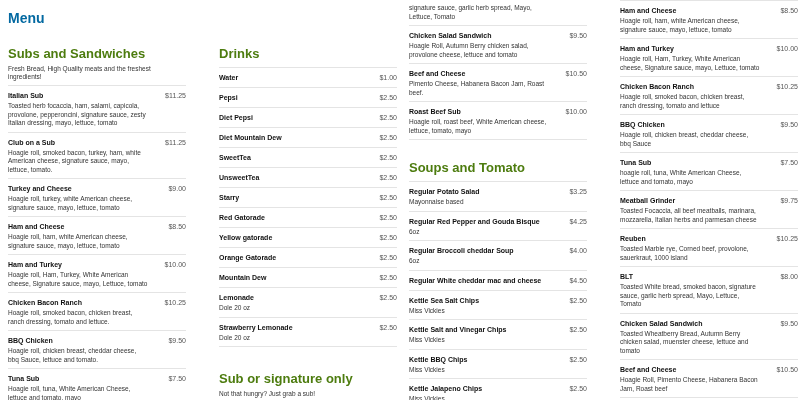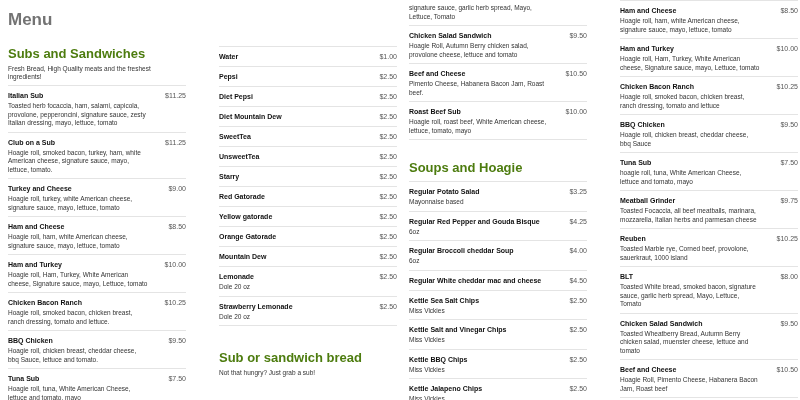--- a/index.html
+++ b/index.html
@@ -2,21 +2,21 @@
 <html><head>
 <meta charset="utf-8">
 <style>
   html, body { margin: 0; padding: 0; background: #ffffff; }
   body {
     width: 800px; height: 400px; overflow: hidden; position: relative;
     font-family: "Liberation Sans", sans-serif; color: #222;
   }
   .page-title {
     position: absolute; left: 8px; top: 10px;
-    font-size: 17px; font-weight: bold; color: #737373; margin: 0;
+    font-size: 14px; font-weight: bold; color: #0369a1; margin: 0;
   }
   .col { position: absolute; }
   .section-title {
     font-size: 13px; font-weight: bold; color: #4d7c0f; margin: 0 0 4px 0;
   }
   .section-sub {
     font-size: 6.5px; color: #333; line-height: 8px; margin-bottom: 4px;
   }
   .item {
     border-top: 1px solid #e4e4e4;
@@ -74,20 +74,21 @@
       </div>
       <div class="item">
         <div class="item-name">Tuna Sub</div>
         <div class="item-price">$7.50</div>
         <div class="item-desc">Hoagie roll, tuna, White American Cheese, lettuce and tomato, mayo</div>
       </div>
     </div>
 </div>
 
 <div class="col" style="left:219px; top:46px; width:178px;">
+  <h2 class="section-title" style="margin-bottom:6px;">Drinks</h2>
   <div id="drinks-list">
       <div class="item drink">
         <div class="item-name">Water</div>
         <div class="item-price">$1.00</div>
       </div>
       <div class="item drink">
         <div class="item-name">Pepsi</div>
         <div class="item-price">$2.50</div>
       </div>
       <div class="item drink">
@@ -131,21 +132,21 @@
         <div class="item-price">$2.50</div>
         <div class="item-desc">Dole 20 oz</div>
       </div>
       <div class="item drink">
         <div class="item-name">Strawberry Lemonade</div>
         <div class="item-price">$2.50</div>
         <div class="item-desc">Dole 20 oz</div>
       </div>
       <div style="border-top: 1px solid rgb(228, 228, 228);"></div>
     </div>
-  <h2 class="section-title" style="margin-top:24px;">Sub or sandwich bread</h2>
+  <h2 class="section-title" style="margin-top:24px;">Sub or signature only</h2>
   <div class="section-sub">Not that hungry? Just grab a sub!</div>
 
 </div>
 
 <div class="col" style="left:409px; top:-2px; width:178px;">
   <div id="col3-list">
       <div class="item" style="border-top: none;">
         <div class="item-desc">signature sauce, garlic herb spread, Mayo, Lettuce, Tomato</div>
       </div>
       <div class="item">
@@ -158,21 +159,21 @@
         <div class="item-price">$10.50</div>
         <div class="item-desc">Pimento Cheese, Habanera Bacon Jam, Roast beef.</div>
       </div>
       <div class="item">
         <div class="item-name">Roast Beef Sub</div>
         <div class="item-price">$10.00</div>
         <div class="item-desc">Hoagie roll, roast beef, White American cheese, lettuce, tomato, mayo</div>
       </div>
       <div style="border-top: 1px solid rgb(228, 228, 228);"></div>
     </div>
-  <h2 class="section-title" style="margin-top:20px; margin-bottom:6px;">Soups and Hoagie</h2>
+  <h2 class="section-title" style="margin-top:20px; margin-bottom:6px;">Soups and Tomato</h2>
   <div id="soups-list">
       <div class="item">
         <div class="item-name">Regular Potato Salad</div>
         <div class="item-price">$3.25</div>
         <div class="item-desc">Mayonnaise based</div>
       </div>
       <div class="item">
         <div class="item-name">Regular Red Pepper and Gouda Bisque</div>
         <div class="item-price">$4.25</div>
         <div class="item-desc">6oz</div>

